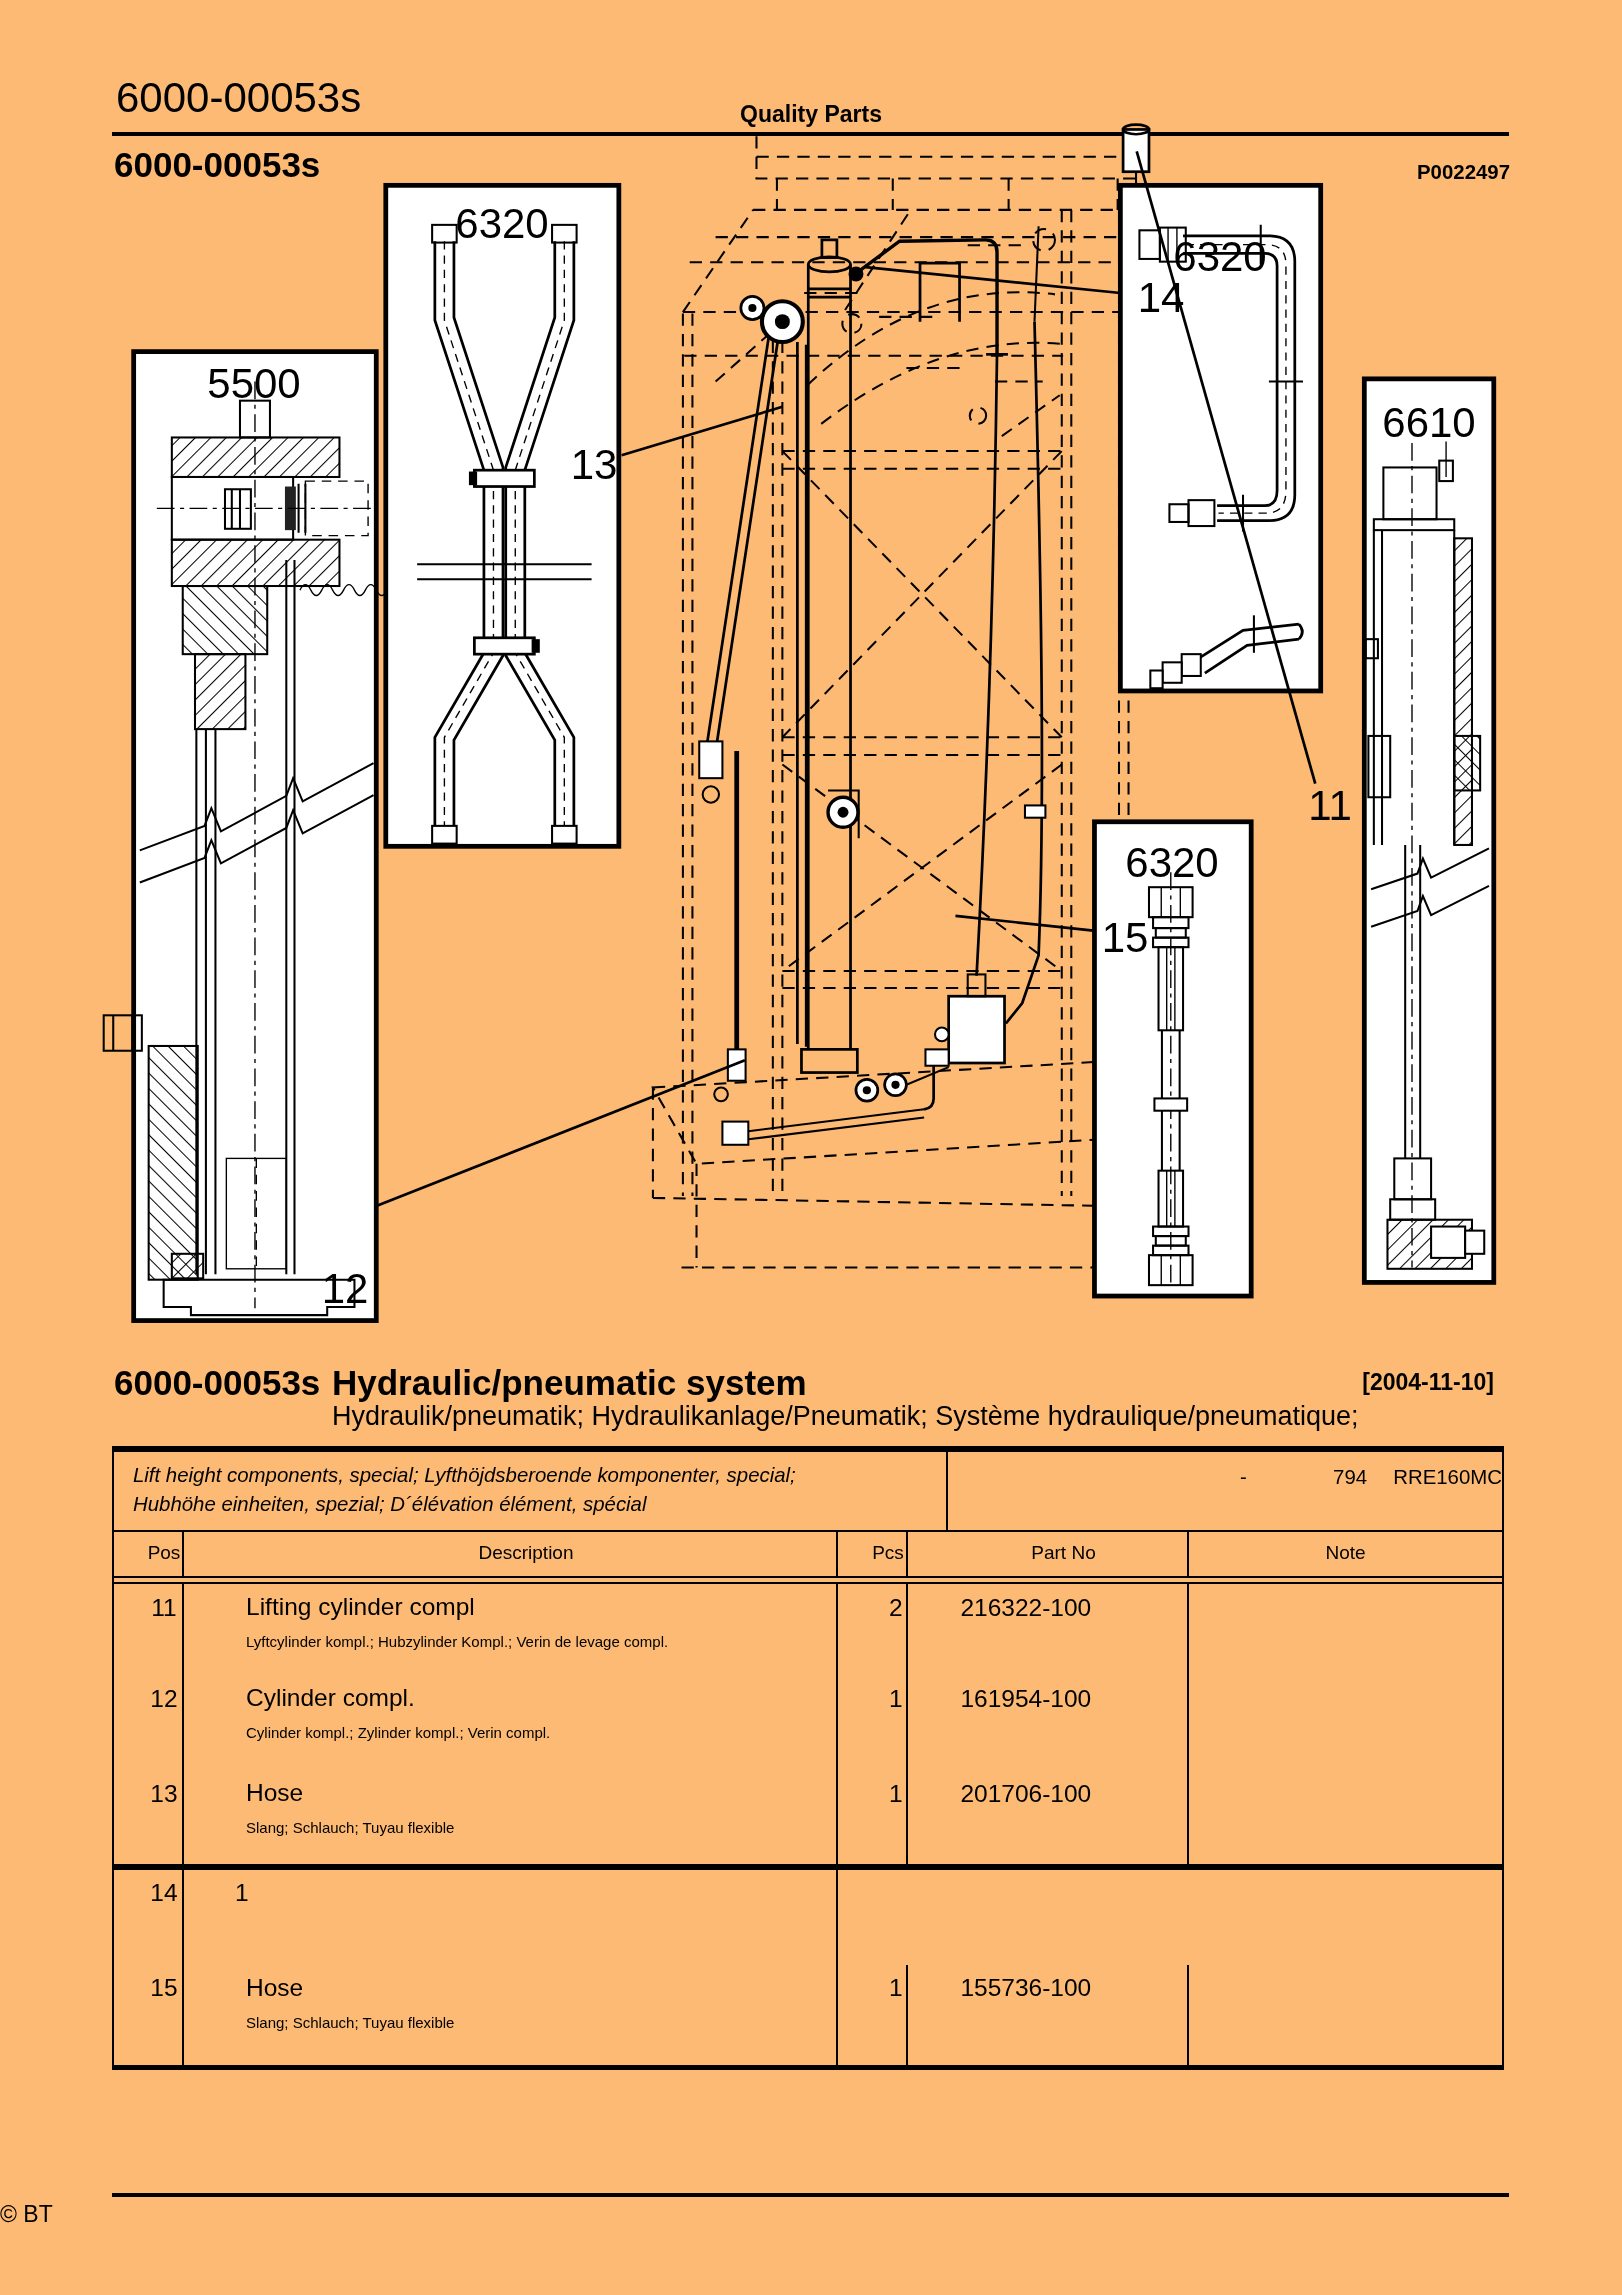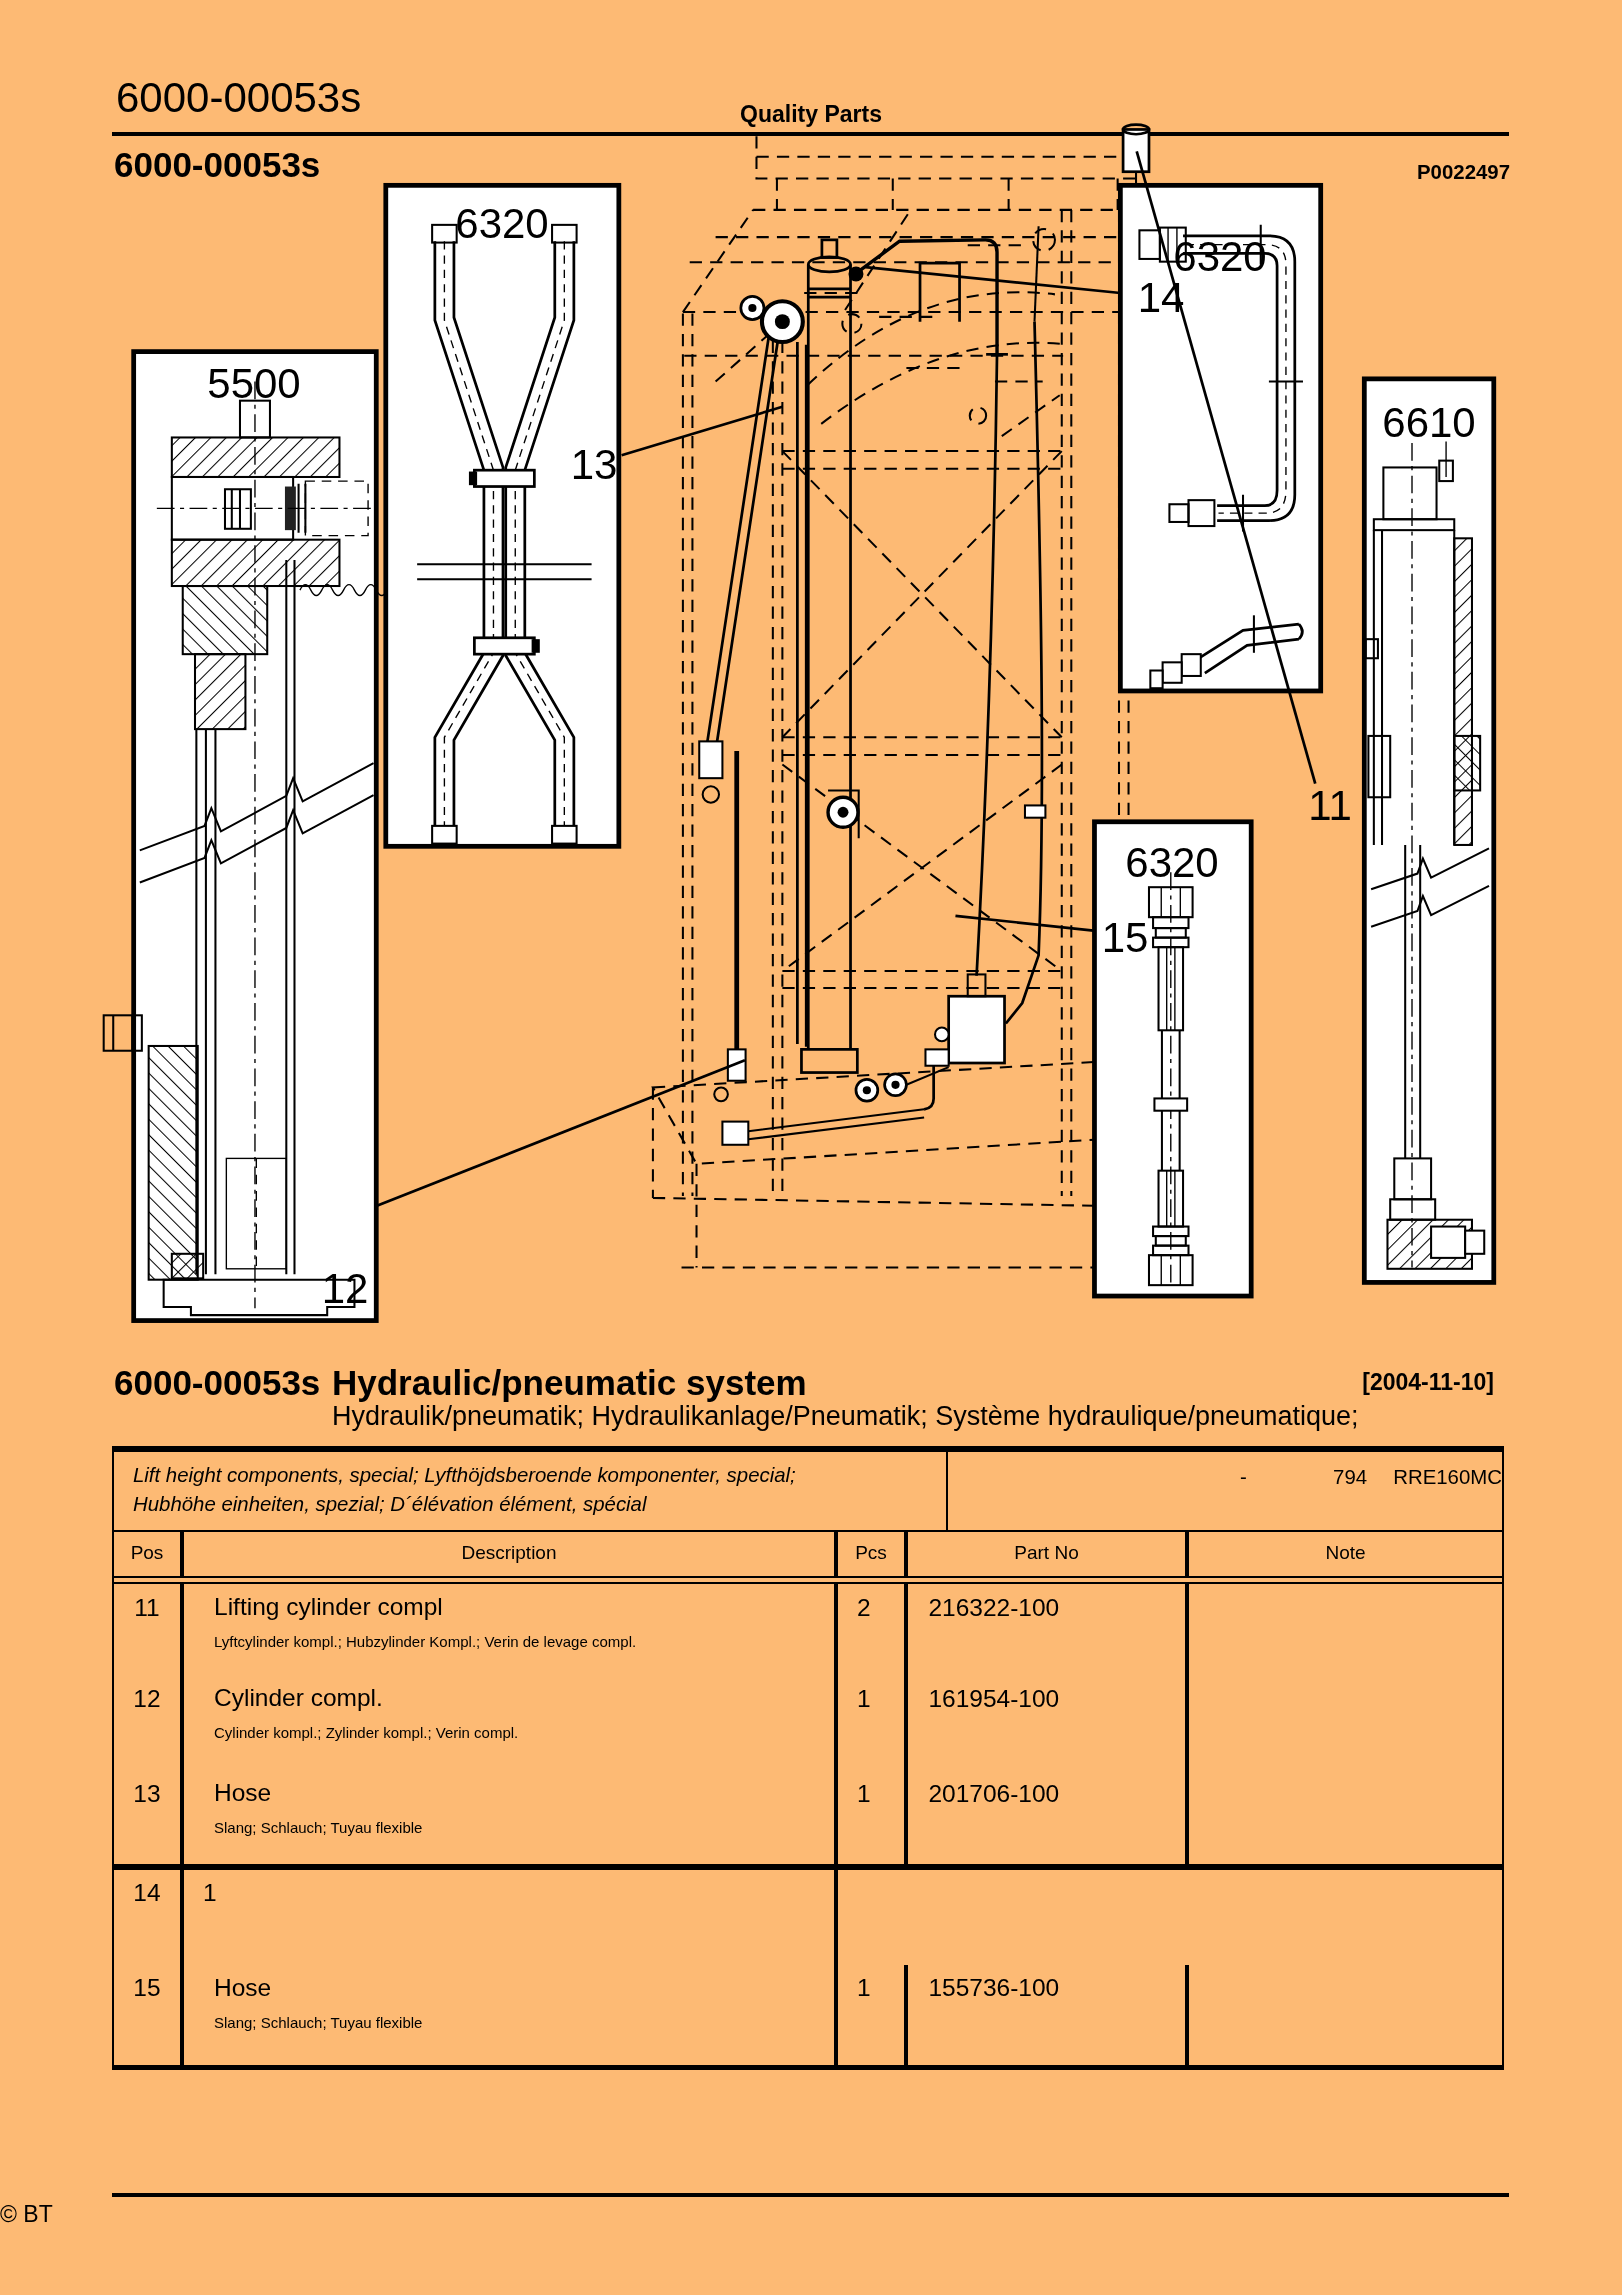--- a/index.html
+++ b/index.html
@@ -22,21 +22,21 @@
   .sec-sub{left:332px;top:1401px;font-size:27px;}
   
   .ptable{left:112px;top:1446px;width:1392px;border:2px solid #000;border-top-width:6.1px;border-bottom-width:5.5px;box-sizing:border-box;z-index:3;background:transparent;}
   .info-row{display:grid;grid-template-columns:834px 1fr;border-bottom:2px solid #000;height:80px;box-sizing:border-box;}
   .info-desc{border-right:2px solid #000;padding:8.9px 0 0 19px;font-style:italic;font-size:20.4px;line-height:29px;box-sizing:border-box;}
   .info-model{position:relative;padding:13.6px 0 0 16.4px;font-size:20.4px;text-align:right;}
   .info-model .mcode{margin-right:20.4px;}
   .info-model .mdash{position:absolute;left:292px;top:13.6px;}
   .col-head{display:grid;grid-template-columns:70px 654px 70px 281px 1fr;height:44px;box-sizing:border-box;}
   .col-head div{font-size:19px;text-align:center;line-height:42px;box-sizing:border-box;}
-  .bR{border-right:4px solid #000000;}
+  .bR{border-right:2px solid #000000;margin-left:32px;}
   .dbl{height:8.2px;border-top:2px solid #000;border-bottom:2px solid #000;box-sizing:border-box;}
   .prow{display:grid;grid-template-columns:70px 654px 70px 281px 1fr;box-sizing:border-box;}
   .h134{height:91px}.h140{height:95px}.h138{height:94px}.h146{height:100px}
   .c-pos{font-size:24.5px;padding:9.5px 0 0 0;text-align:center;box-sizing:border-box;}
   .c-desc{padding:8.2px 0 0 30px;box-sizing:border-box;}
   .d-main{font-size:24.5px;line-height:30px;}
   .d-sub{font-size:15px;margin-top:11px;}
   .c-pcs{font-size:24.5px;padding:9.5px 0 0 19px;box-sizing:border-box;}
   .c-part{font-size:24.5px;padding:9.5px 0 0 20.4px;box-sizing:border-box;}
   .c-note{box-sizing:border-box;}

